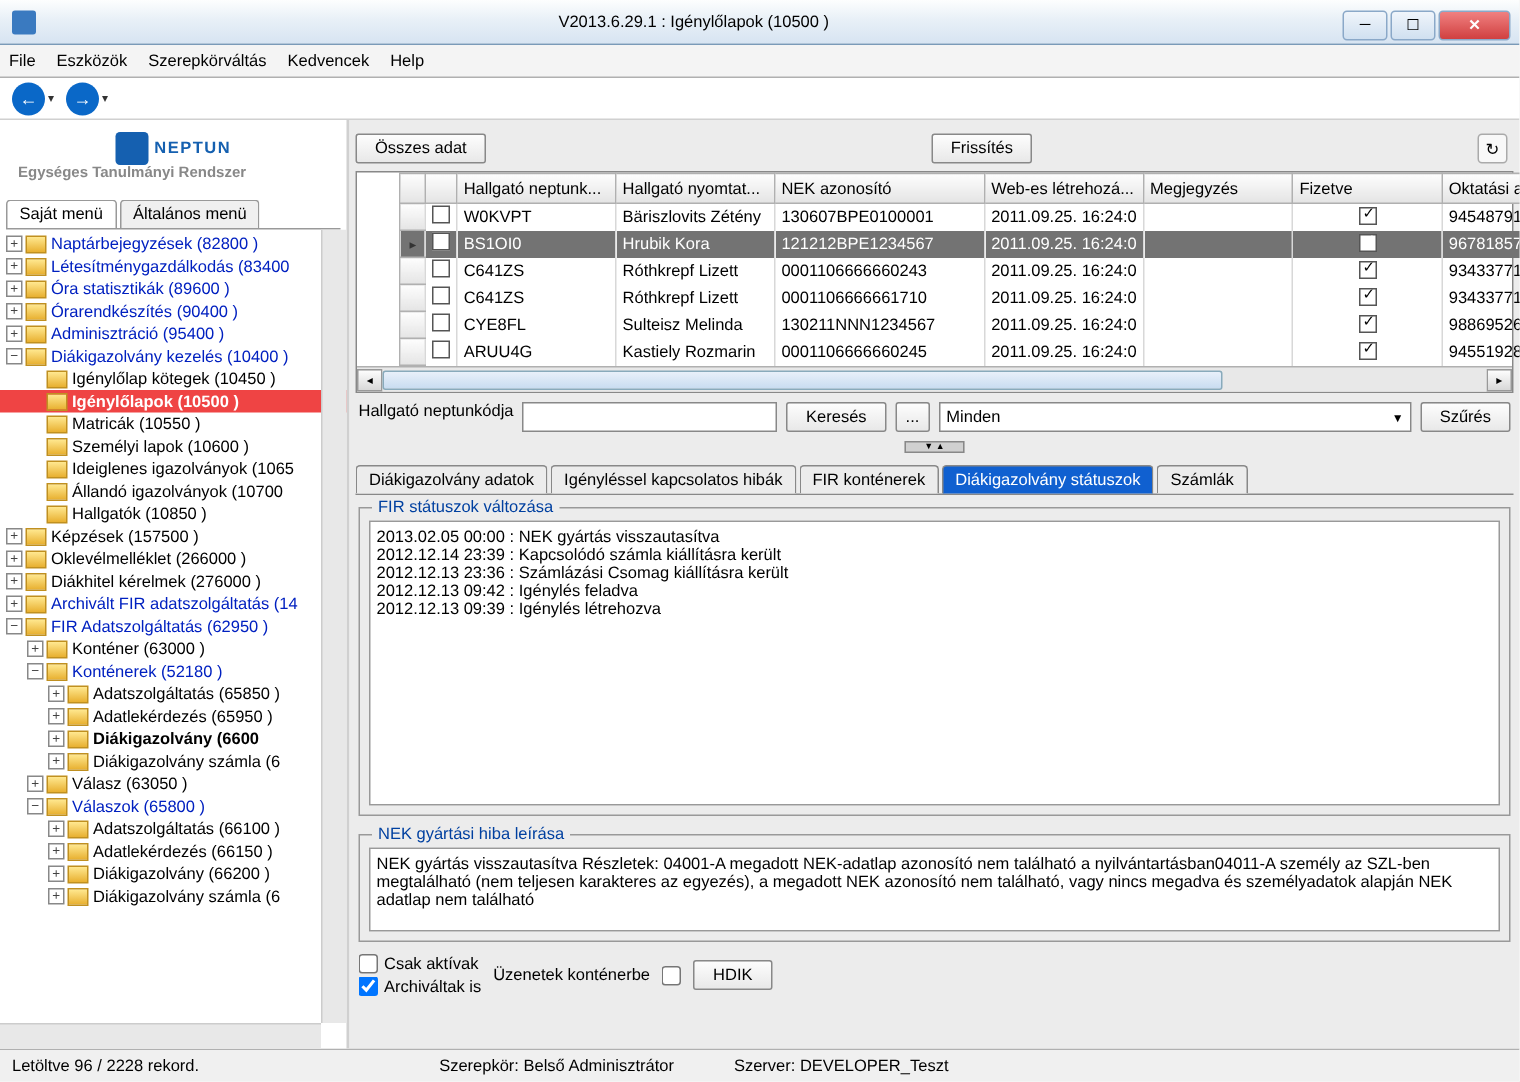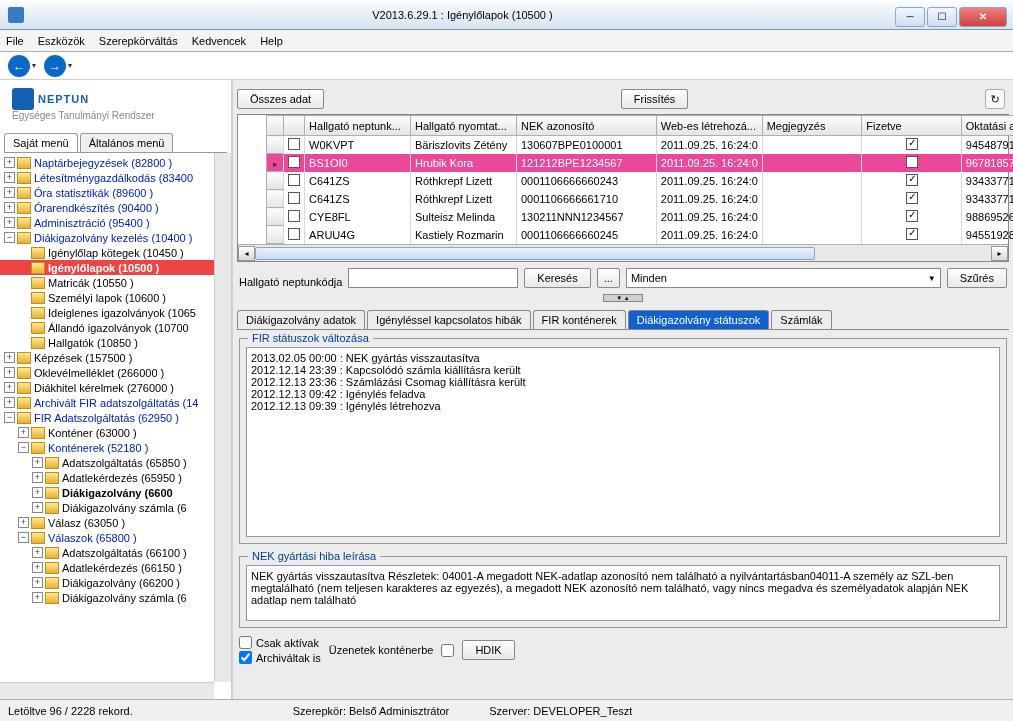--- a/index.html
+++ b/index.html
@@ -22,23 +22,23 @@
 .nav-btn { width: 22px; height: 22px; background: #0a68c8; border-radius: 50%; color: #fff; display: flex; align-items: center; justify-content: center; font-size: 12px; margin-right: 2px; }
 .drop-arrow { font-size: 8px; color: #333; margin-right: 8px; }
 
 
 .main { display: flex; height: 619px; }
 .left-pane { width: 233px; background: #fff; border-right: 2px solid #d0d0d0; display: flex; flex-direction: column; }
 .right-pane { flex: 1; background: #ececec; display: flex; flex-direction: column; padding: 4px; }
 
 
 .logo-area { padding: 8px 12px 6px; }
-.logo { color: #1560b0; font-size: 26px; font-weight: bold; letter-spacing: 1px; display: flex; align-items: center; gap: 4px; }
+.logo { color: #1560b0; font-size: 26px; font-weight: bold; letter-spacing: 1px; display: flex; align-items: center; gap: 4px; justify-content: center; }
 .logo-icon { width: 22px; height: 22px; background: #1560b0; border-radius: 3px; }
-.logo-sub { color: #888; font-size: 10px; }
+.logo-sub { color: #888; font-size: 10px; font-weight: bold; }
 
 
 .left-tabs { display: flex; border-bottom: 1px solid #999; margin: 6px 4px 0; }
 .left-tab { padding: 3px 8px; border: 1px solid #999; border-bottom: none; background: #f0f0f0; margin-right: 2px; border-radius: 3px 3px 0 0; }
 .left-tab.active { background: #fff; font-weight: normal; }
 
 
 .tree { flex: 1; overflow: hidden; padding: 2px 0; position: relative; }
 .tree-row { display: flex; align-items: center; height: 15px; padding-left: 4px; white-space: nowrap; }
 .tree-exp { width: 11px; height: 11px; border: 1px solid #888; background: #fff; display: flex; align-items: center; justify-content: center; font-size: 9px; line-height: 1; margin-right: 2px; color: #444; }
@@ -56,32 +56,32 @@
 
 .top-btns { display: flex; justify-content: space-between; align-items: center; gap: 8px; height: 30px; padding-right: 4px; }
 .btn { background: linear-gradient(#fdfdfd,#e8e8e8); border: 1px solid #888; padding: 3px 12px; border-radius: 2px; }
 .refresh-icon { width: 20px; height: 20px; border: 1px solid #aaa; border-radius: 3px; background: #f8f8f8; display: flex; align-items: center; justify-content: center; }
 
 
 .grid-wrap { border: 1px solid #888; background: #fff; position: relative; }
 .grid-table { width: 100%; border-collapse: collapse; table-layout: fixed; margin-left: 28px; }
 .grid-table th { background: linear-gradient(#fdfdfd,#e4e4e4); border: 1px solid #b0b0b0; padding: 2px 4px; text-align: left; font-weight: normal; height: 20px; overflow: hidden; white-space: nowrap; }
 .grid-table td { border-right: 1px solid #d8d8d8; padding: 1px 4px; height: 18px; overflow: hidden; white-space: nowrap; }
-.grid-table tr.sel td { background: #ec4899; color: #fff; }
+.grid-table tr.sel td { background: #737373; color: #fff; }
 .grid-check { width: 12px; height: 12px; border: 1px solid #555; display: inline-block; background: #fff; }
 .grid-check.checked::after { content: "✓"; font-size: 10px; position: relative; top: -3px; left: 1px; }
 .row-ind { width: 14px; background: linear-gradient(#fdfdfd,#e4e4e4); border: 1px solid #b0b0b0; }
 .row-ind.active::after { content: "▸"; font-size: 9px; color: #333; padding-left: 2px; }
 .grid-hscroll { height: 17px; background: #e8e8e8; border-top: 1px solid #b0b0b0; display: flex; align-items: center; }
 .hs-btn { width: 17px; height: 15px; background: linear-gradient(#fdfdfd,#d8d8d8); border: 1px solid #999; display: flex; align-items: center; justify-content: center; font-size: 8px; }
 .hs-track { flex: 1; height: 15px; background: #e8e8e8; position: relative; }
 .hs-thumb { position: absolute; left: 0; width: 560px; height: 13px; top: 1px; background: linear-gradient(#e8f0fa,#c8dcf0); border: 1px solid #8ab; border-radius: 2px; }
 
 
-.search-bar { display: flex; align-items: flex-end; gap: 6px; padding: 6px 2px; }
+.search-bar { display: flex; align-items: flex-start; gap: 6px; padding: 6px 2px; }
 .search-bar input[type=text] { border: 1px solid #888; height: 20px; padding: 0 4px; background: #fff; }
 .combo { border: 1px solid #888; height: 20px; background: #fff; display: flex; align-items: center; padding: 0 4px; flex: 1; justify-content: space-between; }
 .combo-arrow { font-size: 8px; }
 
 .sizer { display: flex; justify-content: center; height: 12px; }
 .sizer-handle { width: 40px; height: 8px; background: #d0d0d0; border: 1px solid #888; display: flex; align-items: center; justify-content: center; gap: 2px; font-size: 6px; }
 
 
 .subtabs { display: flex; border-bottom: 1px solid #888; margin-top: 4px; }
 .subtab { padding: 3px 8px; border: 1px solid #888; border-bottom: none; background: #ececec; margin-right: 2px; border-radius: 3px 3px 0 0; }

